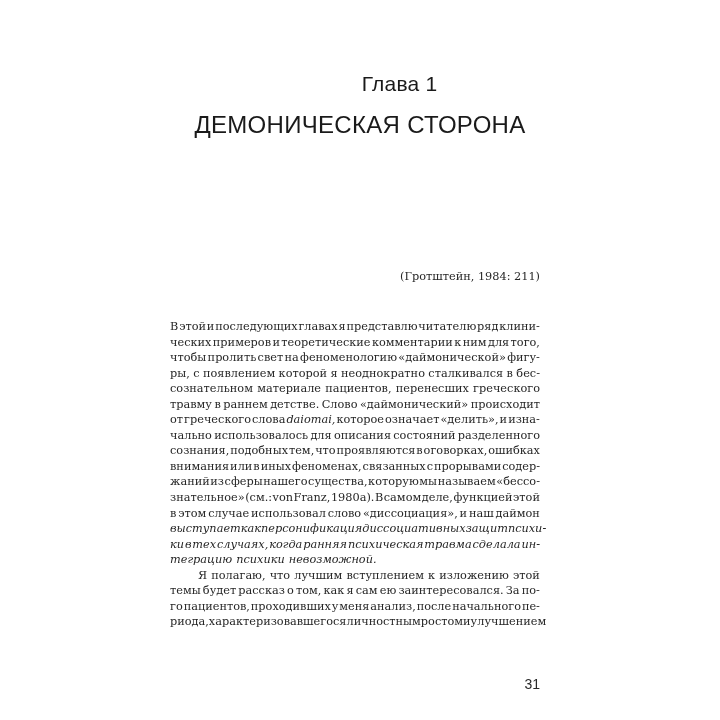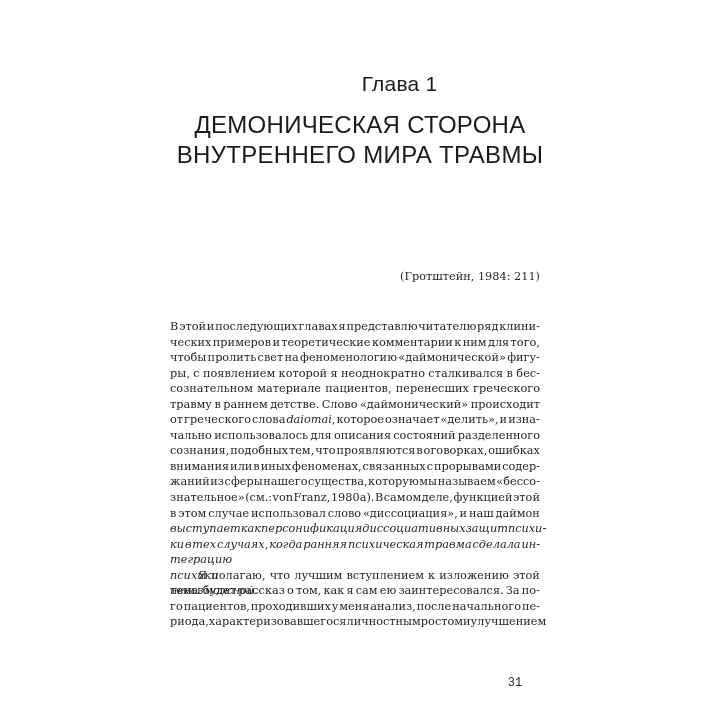--- a/index.html
+++ b/index.html
@@ -62,44 +62,43 @@
     font-size: 11.3px;
     line-height: 15.55px;
     color: #262626;
   }
   .line {
     display: flex;
     justify-content: space-between;
     white-space: nowrap;
     height: 15.55px;
   }
-  .line.last { justify-content: flex-start; flex-direction: column; }
+  .line.last { justify-content: flex-start; }
   .line.last span { margin-right: 4px; }
   .line.indent { padding-left: 28px; }
   .line.italic { font-style: italic; }
   .page-number {
     position: absolute;
     left: 490px; width: 50px;
     top: 676px;
-    text-align: center;
-    font-family: Liberation Mono, monospace;
-    font-size: 12px;
+    text-align: right;
+    font-family: Liberation Sans, sans-serif;
+    font-size: 14px;
     color: #2a2a2a;
   }
 </style>
 </head>
 <body>
 
 <div class="page">
 
   <div class="chapter-label">Глава 1</div>
 
   <div class="chapter-title">
     <div>ДЕМОНИЧЕСКАЯ СТОРОНА</div>
-    <div>ВНУТРЕННЕГО МИРА ТРАВМЫ</div>
   </div>
 
   <div class="epigraph">
     <div>(Гротштейн, 1984: 211)</div>
   </div>
 
   <div class="body-text">
     <div class="line">
         <span>В</span>
         <span>этой</span>

